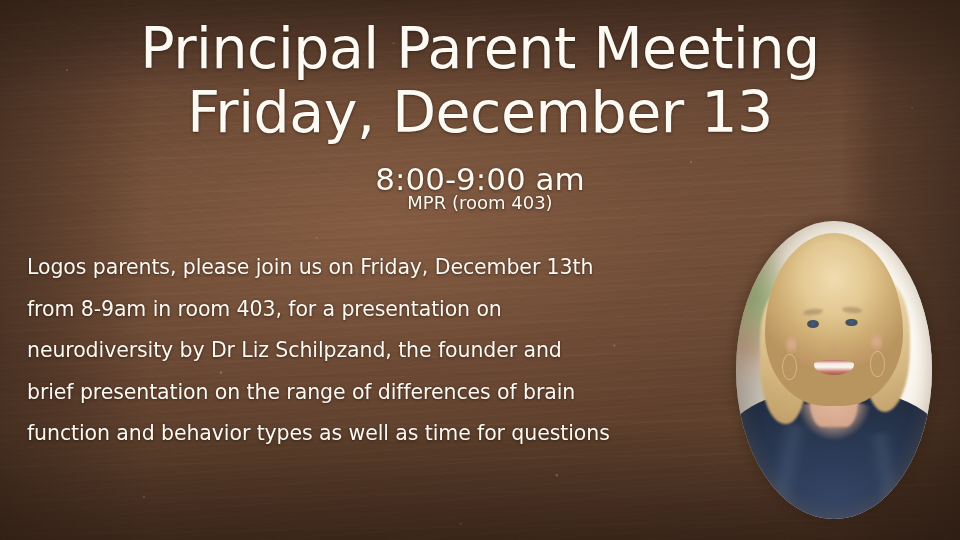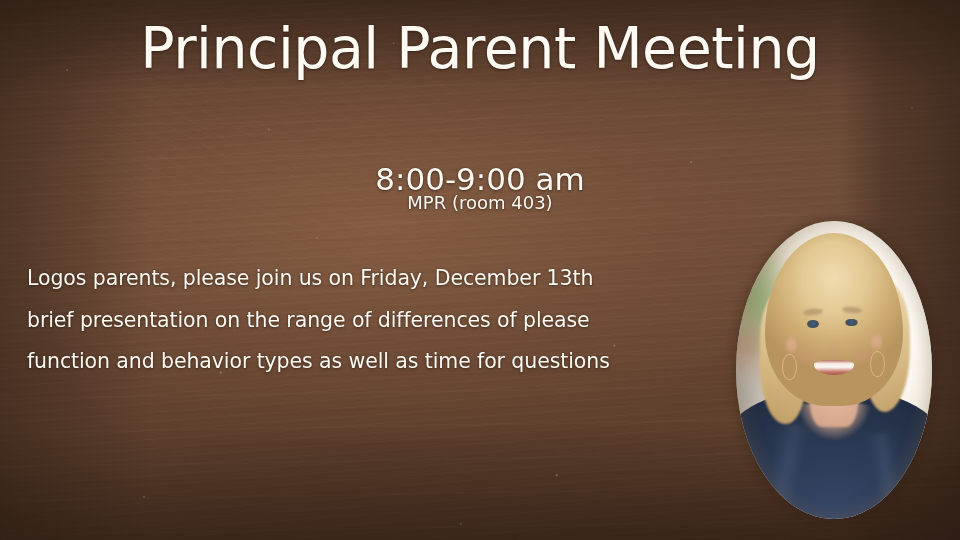--- a/index.html
+++ b/index.html
@@ -200,21 +200,21 @@
     left: 0;
     width: 960px;
     text-align: center;
     font-size: 18px;
     line-height: 24px;
     z-index: 5;
   }
 
   #body-copy {
     position: absolute;
-    top: 258px;
+    top: 247px;
     left: 27px;
     width: 690px;
     z-index: 5;
   }
   .body-line {
     font-size: 20.5px;
     line-height: 41.5px;
     white-space: nowrap;
     letter-spacing: -0.1px;
   }
@@ -437,29 +437,32 @@
   <div class="wood-scratch-a"></div>
   <div class="wood-scratch-b"></div>
   <div class="wood-speckle"></div>
   <div class="wood-left-shade"></div>
   <div class="wood-right"></div>
   <div class="wood-top-shade"></div>
   <div class="wood-bottom-shade"></div>
 
   <div id="headline">
     <div class="headline-line rounded-font">Principal Parent Meeting</div>
+    <div class="headline-line rounded-font">Friday, December 13</div>
   </div>
 
   <div id="time-line" class="rounded-font">8:00-9:00 am</div>
 
   <div id="room-line" class="rounded-font">MPR (room 403)</div>
 
   <div id="body-copy">
     <div class="body-line rounded-font">Logos parents, please join us on Friday, December 13th</div>
-    <div class="body-line rounded-font">brief presentation on the range of differences of please</div>
+    <div class="body-line rounded-font">from 8-9am in room 403, for a presentation on</div>
+    <div class="body-line rounded-font">neurodiversity by Dr Liz Schilpzand, the founder and</div>
+    <div class="body-line rounded-font">brief presentation on the range of differences of brain</div>
     <div class="body-line rounded-font">function and behavior types as well as time for questions</div>
   </div>
 
   <div id="portrait">
     <div class="ph-bg"></div>
     <div class="ph-blur-green"></div>
     <div class="ph-blur-red"></div>
     <div class="ph-blur-grey"></div>
     <div class="ph-bright-right"></div>
 

